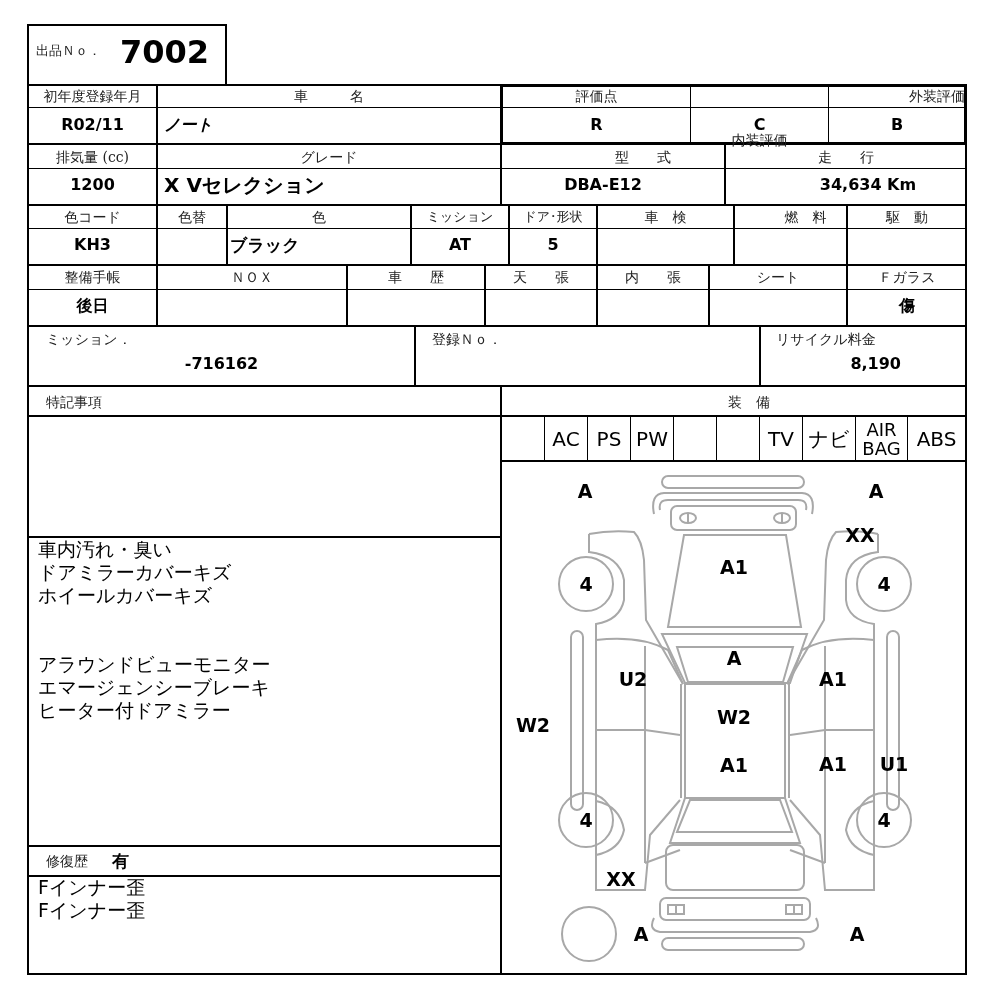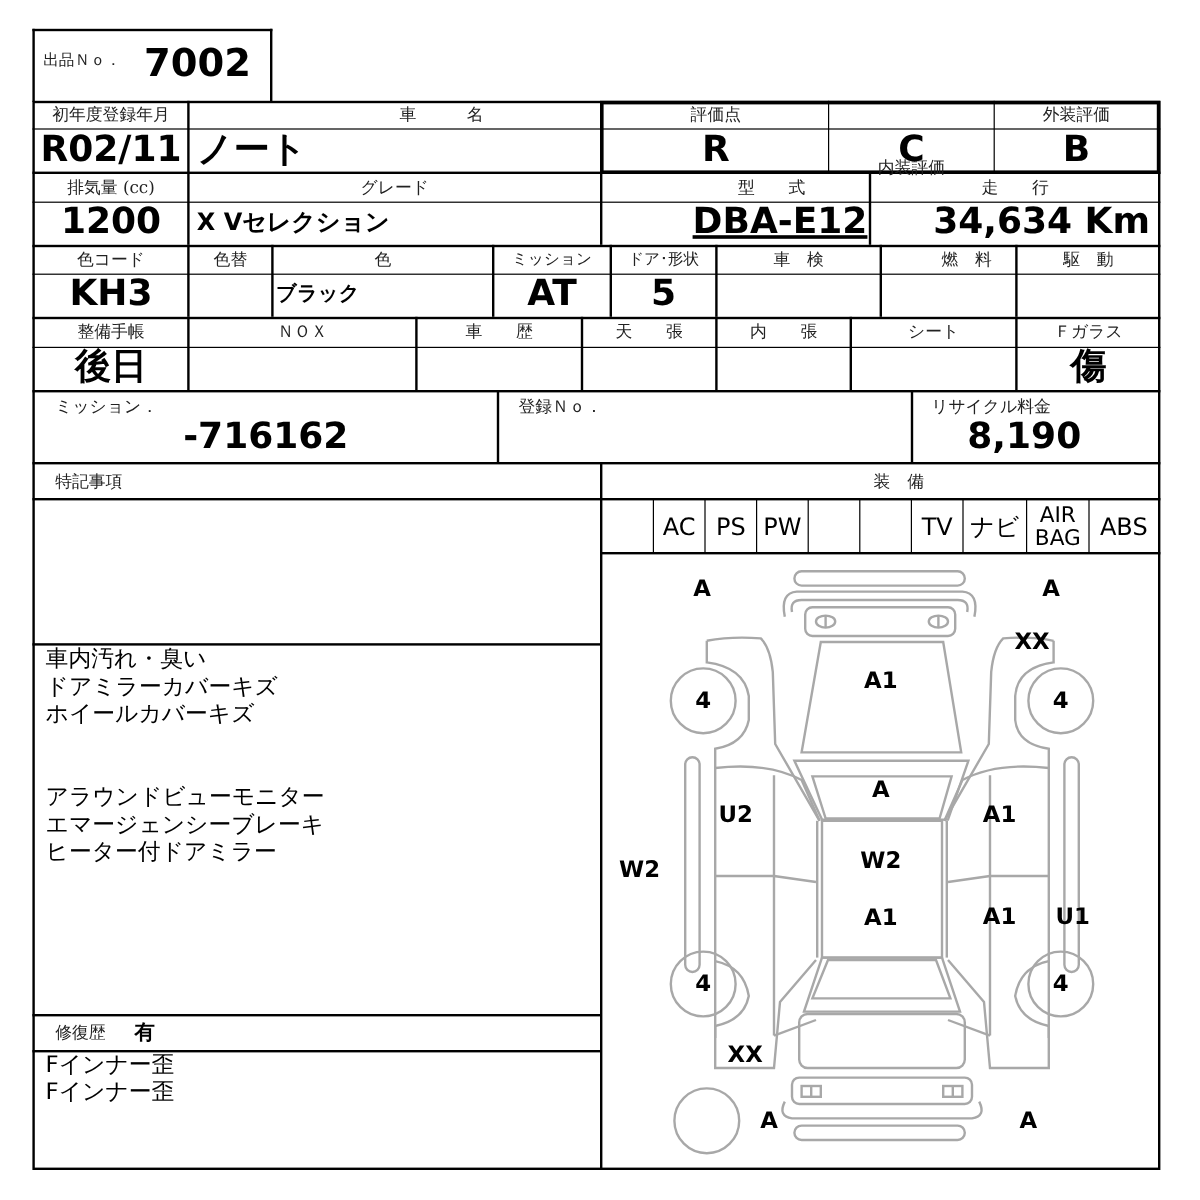--- a/index.html
+++ b/index.html
@@ -3,21 +3,21 @@
 <meta charset="utf-8">
 <style>
   html, body { margin:0; padding:0; background:#ffffff; }
   body { width:1000px; height:1000px; position:relative; overflow:hidden;
          font-family:"DejaVu Sans", sans-serif; color:#000; }
   .box { position:absolute; box-sizing:border-box; }
   .hl { position:absolute; background:#000; height:2px; }
   .vl { position:absolute; background:#000; width:2px; }
   .lbl { position:absolute; font-family:"DejaVu Serif", serif; font-size:14px; color:#222;
          text-align:center; line-height:22px; white-space:nowrap; }
-  .val { position:absolute; font-family:"DejaVu Sans", sans-serif; font-weight:bold; font-size:30px;
+  .val { position:absolute; font-family:"DejaVu Sans", sans-serif; font-weight:bold; font-size:16px;
          text-align:center; line-height:34px; white-space:nowrap; }
   .valL { text-align:left; padding-left:6px; box-sizing:border-box; }
   .equip { position:absolute; font-family:"DejaVu Sans", sans-serif; font-size:20px; text-align:center;
            line-height:44px; top:417px; height:44px; }
   .note { position:absolute; left:38px; font-family:"DejaVu Sans", sans-serif; font-size:19px; line-height:23px; white-space:nowrap; }
   .mk { position:absolute; font-family:"DejaVu Sans", sans-serif; font-weight:bold; font-size:19px; text-align:center; width:50px; line-height:22px; }
   svg.car { position:absolute; left:0; top:0; }
 </style>
 </head>
 <body>
@@ -68,35 +68,35 @@
 <div class="vl" style="left:708px;top:264px;height:61px;"></div>
 <div class="vl" style="left:846px;top:264px;height:61px;"></div>
 
 <div class="vl" style="left:414px;top:325px;height:60px;"></div>
 <div class="vl" style="left:759px;top:325px;height:60px;"></div>
 
 <div class="vl" style="left:500px;top:385px;height:590px;"></div>
 
 <span class="lbl" style="left:29px;top:85px;width:127px;">初年度登録年月</span>
 <span class="val" style="left:29px;top:108px;width:127px;">R02/11</span>
-<span class="lbl" style="left:158px;top:85px;width:342px;padding-left:39px;">車　　　名</span>
-<span class="val valL" style="left:158px;top:108px;width:392px;">ノート</span>
+<span class="lbl" style="left:158px;top:85px;width:342px;">車　　　名</span>
+<span class="val valL" style="left:158px;top:108px;width:392px;font-style:italic;">ノート</span>
 <span class="lbl" style="left:503px;top:85px;width:187px;">評価点</span>
 <span class="val" style="left:503px;top:108px;width:187px;">R</span>
 <span class="lbl" style="left:691px;top:85px;width:137px;margin-top:44px;">内装評価</span>
 <span class="val" style="left:691px;top:108px;width:137px;">C</span>
-<span class="lbl" style="left:829px;top:85px;width:136px;">外装評価</span>
+<span class="lbl" style="left:829px;top:85px;width:136px;text-align:right;">外装評価</span>
 <span class="val" style="left:829px;top:108px;width:136px;">B</span>
 
 <span class="lbl" style="left:29px;top:146px;width:127px;">排気量 (cc)</span>
 <span class="val" style="left:29px;top:168px;width:127px;">1200</span>
 <span class="lbl" style="left:158px;top:146px;width:342px;">グレード</span>
 <span class="val valL" style="left:158px;top:168px;width:342px;font-size:20px;">X Vセレクション</span>
 <span class="lbl" style="left:516px;top:146px;width:254px;">型　　式</span>
-<span class="val" style="left:523px;top:168px;width:254px;text-decoration:underline;">DBA-E12</span>
+<span class="val" style="left:476px;top:168px;width:254px;">DBA-E12</span>
 <span class="lbl" style="left:726px;top:146px;width:240px;">走　　行</span>
 <span class="val" style="left:726px;top:168px;width:284px;">34,634 Km</span>
 
 <span class="lbl" style="left:29px;top:206px;width:127px;">色コード</span>
 <span class="val" style="left:29px;top:228px;width:127px;">KH3</span>
 <span class="lbl" style="left:158px;top:206px;width:68px;">色替</span>
 <span class="val" style="left:158px;top:228px;width:68px;"></span>
 <span class="lbl" style="left:228px;top:206px;width:182px;">色</span>
 <span class="val valL" style="left:224px;top:228px;width:186px;font-size:17px;">ブラック</span>
 <span class="lbl" style="left:412px;top:206px;width:96px;font-size:13px;">ミッション</span>
@@ -230,21 +230,21 @@
   <circle cx="589" cy="934" r="27"></circle>
 </svg>
 
 <span class="mk" style="left:560px;top:480px;">A</span>
 <span class="mk" style="left:851px;top:480px;">A</span>
 <span class="mk" style="left:835px;top:524px;">XX</span>
 <span class="mk" style="left:709px;top:556px;">A1</span>
 <span class="mk" style="left:709px;top:647px;">A</span>
 <span class="mk" style="left:709px;top:706px;">W2</span>
 <span class="mk" style="left:709px;top:754px;">A1</span>
-<span class="mk" style="left:588px;top:668px;">U2</span>
+<span class="mk" style="left:608px;top:668px;">U2</span>
 <span class="mk" style="left:508px;top:714px;">W2</span>
 <span class="mk" style="left:808px;top:668px;">A1</span>
 <span class="mk" style="left:808px;top:753px;">A1</span>
 <span class="mk" style="left:869px;top:753px;">U1</span>
 <span class="mk" style="left:596px;top:868px;">XX</span>
 <span class="mk" style="left:616px;top:923px;">A</span>
 <span class="mk" style="left:832px;top:923px;">A</span>
 <span class="mk" style="left:561px;top:573px;">4</span>
 <span class="mk" style="left:859px;top:573px;">4</span>
 <span class="mk" style="left:561px;top:809px;">4</span>

